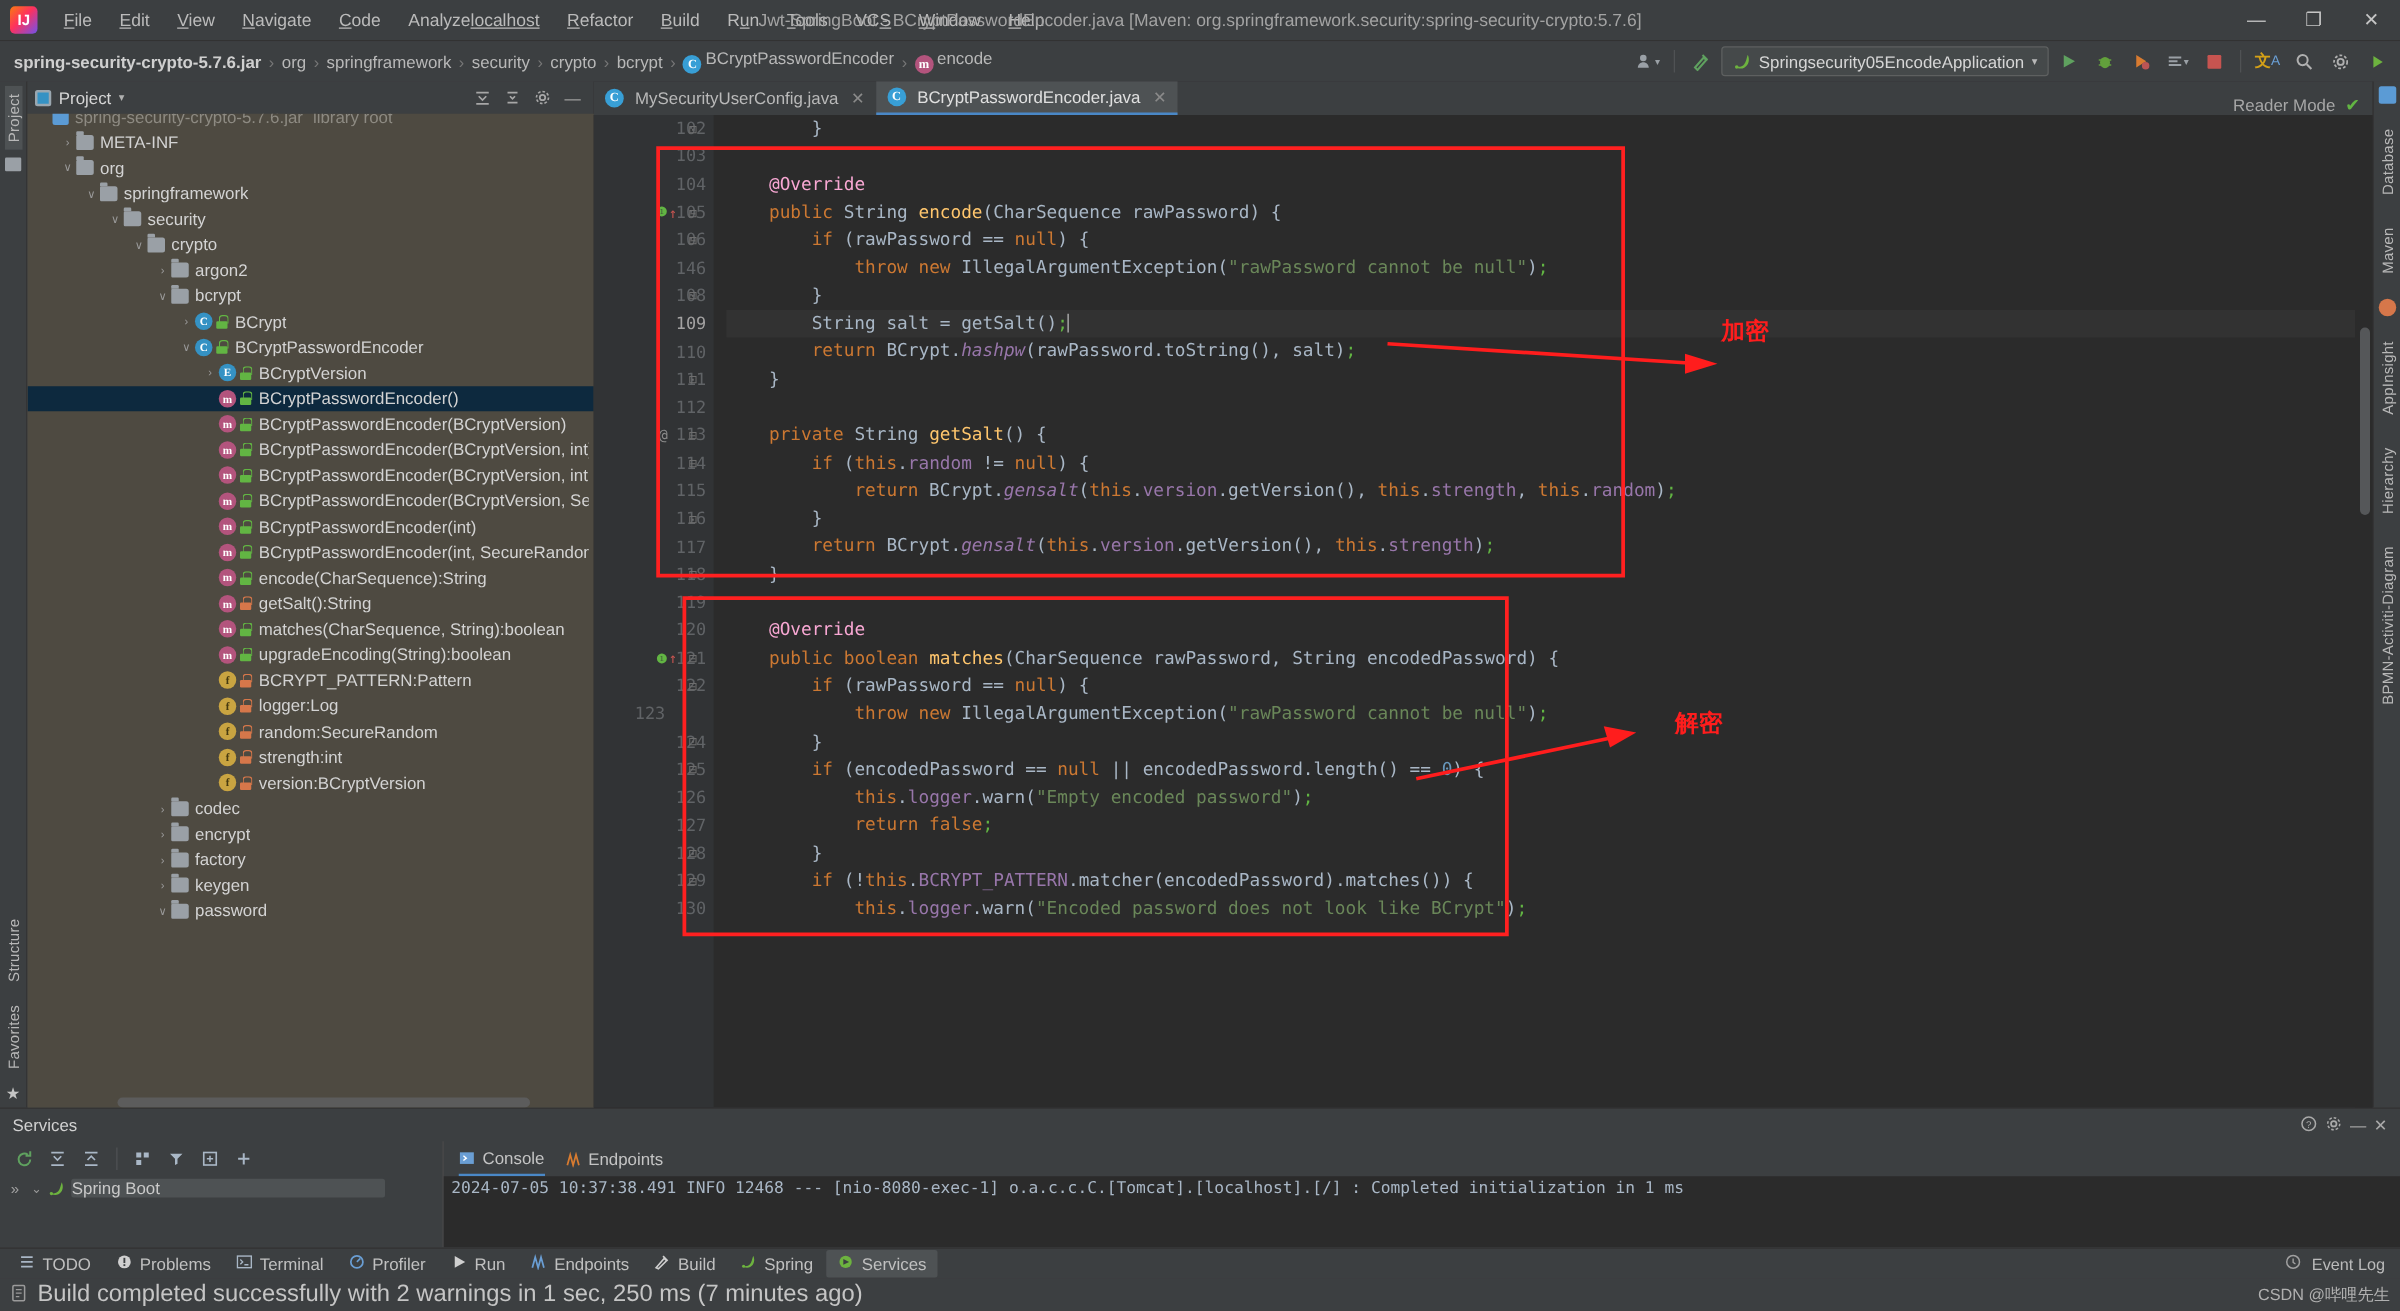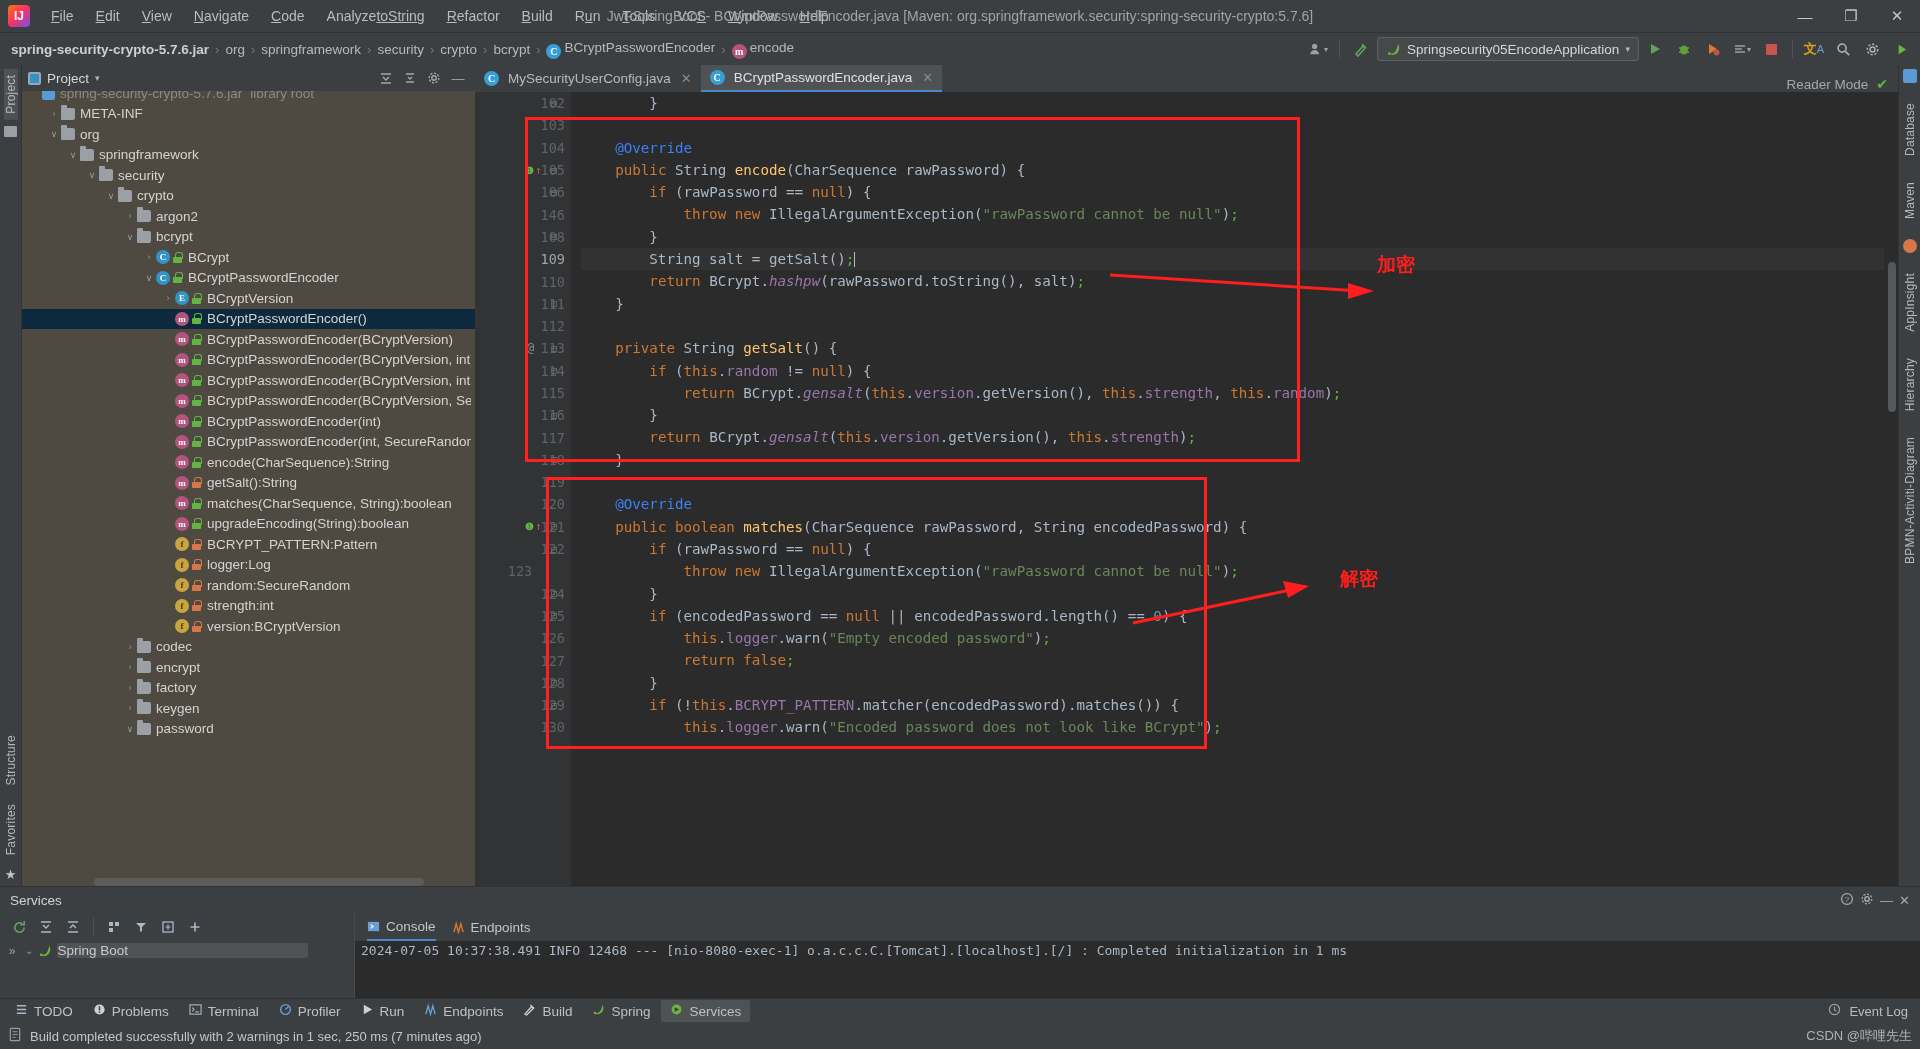--- a/index.html
+++ b/index.html
@@ -99,21 +99,21 @@
   .code-wrap{flex:1;position:relative;display:flex;min-height:0;overflow:hidden;background:#2b2b2b;}
   .gutter{width:96px;flex:0 0 96px;background:#313335;position:relative;}
   .gline{height:22.3px;display:flex;align-items:center;justify-content:flex-end;
       padding-right:6px;color:#606366;font-size:13.5px;font-family:"DejaVu Sans Mono",monospace;}
   .gline.cur{color:#a4a3a3;}
   .code{flex:1;position:relative;font-family:"DejaVu Sans Mono",monospace;font-size:14.2px;
       line-height:22.3px;white-space:pre;color:#a9b7c6;padding-left:10px;}
   .cl{height:22.3px;}
   .cl.cur{background:#323232;}
   .kw{color:#cc7832;}
-  .an{color:#3b82f6;}
+  .an{color:#f9a8d4;}
   .st{color:#6a8759;}
   .mth{color:#ffc66d;}
   .fld{color:#9876aa;}
   .stat{color:#9876aa;font-style:italic;}
   .num{color:#6897bb;}
   .cursor{display:inline-block;width:1px;height:15px;background:#bbb;vertical-align:-3px;}
   .semi{color:#62b543;}
 
   
   .errstripe{width:14px;flex:0 0 14px;background:#2b2b2b;position:relative;}
@@ -144,38 +144,38 @@
       color:#a9b7c6;padding:2px 6px;overflow:hidden;white-space:nowrap;}
 
   
   .bottombar{height:25px;background:#3c3f41;display:flex;align-items:center;flex:0 0 25px;padding-left:6px;gap:2px;border-top:1px solid #323232;}
   .bt{display:flex;align-items:center;gap:6px;padding:3px 9px;font-size:13.5px;color:#c0c0c0;border-radius:2px;}
   .bt.active{background:#4e5254;}
   .bt-right{margin-left:auto;display:flex;align-items:center;gap:8px;padding-right:12px;}
 
   
   .status{height:26px;background:#3c3f41;display:flex;align-items:center;padding:0 8px;gap:8px;flex:0 0 26px;}
-  .status-txt{font-size:13px;color:#c5c5c5;}
+  .status-txt{font-size:19px;color:#c5c5c5;}
   .status-right{margin-left:auto;display:flex;align-items:center;gap:6px;font-size:13px;color:#9a9a9a;}
   .csdn{color:#b0b0b0;font-size:13px;}
 </style>
 </head>
 <body>
 
 <div id="app">
 
   <div class="titlebar">
     <div class="logo">IJ</div>
     <div class="menu" id="menu">
         <div class="menu-item"><u>F</u>ile</div>
         <div class="menu-item"><u>E</u>dit</div>
         <div class="menu-item"><u>V</u>iew</div>
         <div class="menu-item"><u>N</u>avigate</div>
         <div class="menu-item"><u>C</u>ode</div>
-        <div class="menu-item">Analyze<u>toString</u></div>
+        <div class="menu-item">Analyze<u>localhost</u></div>
         <div class="menu-item"><u>R</u>efactor</div>
         <div class="menu-item"><u>B</u>uild</div>
         <div class="menu-item">R<u>u</u>n</div>
         <div class="menu-item"><u>T</u>ools</div>
         <div class="menu-item">VC<u>S</u></div>
         <div class="menu-item"><u>W</u>indow</div>
         <div class="menu-item"><u>H</u>elp</div>
       </div>
     <div class="win-title">Jwt-SpringBoot - BCryptPasswordEncoder.java [Maven: org.springframework.security:spring-security-crypto:5.7.6]</div>
     <div class="win-btns">

